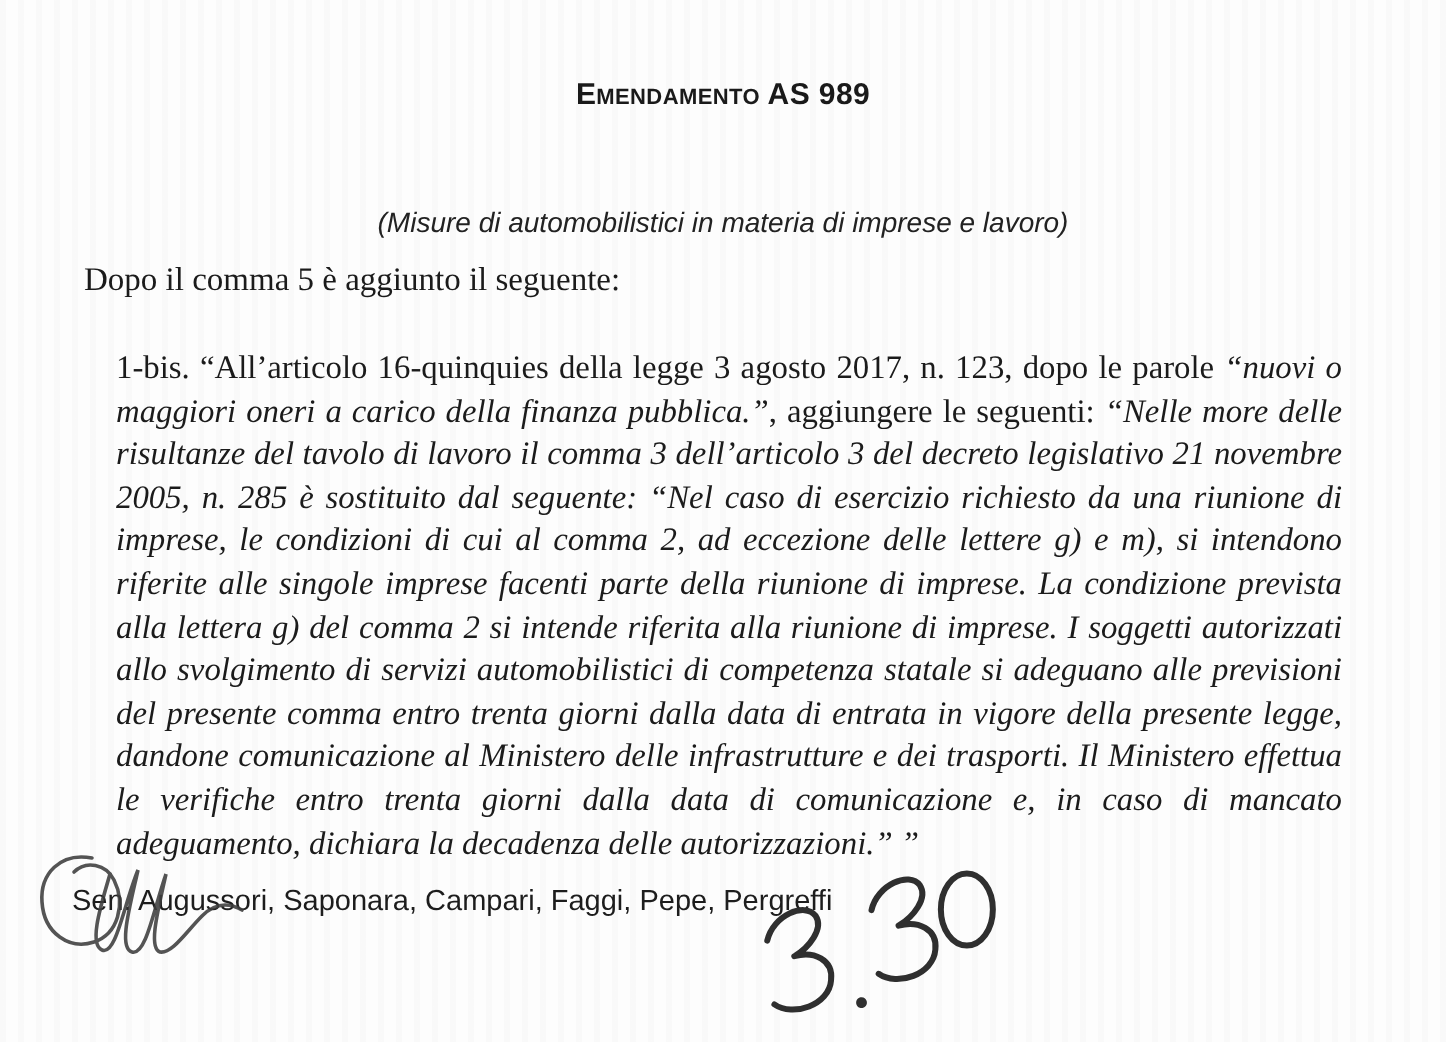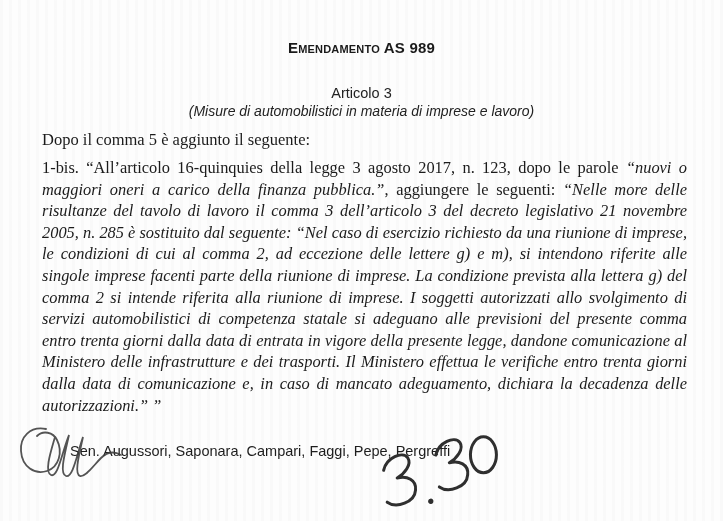--- a/index.html
+++ b/index.html
@@ -45,53 +45,51 @@
     font-size: 14px;
     color: #222222;
   }
   .intro {
     position: absolute; top: 130px; left: 42px; right: 40px;
     font-size: 16.5px;
     color: #1b1b1b;
   }
   .paragraph {
     position: absolute; top: 157px; left: 42px; right: 36px;
-    margin: 0;
+    margin: 16px;
     text-align: justify;
     font-size: 16.4px;
     line-height: 21.6px;
     color: #1b1b1b;
   }
   .italic { font-style: italic; }
   .signatories {
     position: absolute; top: 443px; left: 36px;
     font-family: "Liberation Sans", sans-serif;
     font-size: 14.5px;
     color: #1d1d1d;
-    margin-left: 34px;
   }
   .scribble {
     position: absolute; left: 16px; top: 422px;
     pointer-events: none;
   }
   .handnum {
     position: absolute; left: 378px; top: 440px;
     transform: rotate(-10deg);
     transform-origin: 20% 60%;
     pointer-events: none;
   }
 </style>
 </head>
 <body>
 
 <div class="sheet">
 
   <div class="doc-title">Emendamento AS 989</div>
 
-  <div class="article-heading">Articolo 3</div>
 
   <div class="article-subtitle">(Misure di automobilistici in materia di imprese e lavoro)</div>
 
   <div class="intro">Dopo il comma 5 è aggiunto il seguente:</div>
 
   <p class="paragraph"><span class="seg">1-bis. “All’articolo 16-quinquies della legge 3 agosto 2017, n. 123, dopo le parole </span><span class="seg italic">“nuovi o maggiori oneri a carico della finanza pubblica.”</span><span class="seg">, aggiungere le seguenti: </span><span class="seg italic">“Nelle more delle risultanze del tavolo di lavoro il comma 3 dell’articolo 3 del decreto legislativo 21 novembre 2005, n. 285 è sostituito dal seguente: “Nel caso di esercizio richiesto da una riunione di imprese, le condizioni di cui al comma 2, ad eccezione delle lettere g) e m), si intendono riferite alle singole imprese facenti parte della riunione di imprese. La condizione prevista alla lettera g) del comma 2 si intende riferita alla riunione di imprese. I soggetti autorizzati allo svolgimento di servizi automobilistici di competenza statale si adeguano alle previsioni del presente comma entro trenta giorni dalla data di entrata in vigore della presente legge, dandone comunicazione al Ministero delle infrastrutture e dei trasporti. Il Ministero effettua le verifiche entro trenta giorni dalla data di comunicazione e, in caso di mancato adeguamento, dichiara la decadenza delle autorizzazioni.” ”</span></p>
 
   <div class="signatories">Sen. Augussori, Saponara, Campari, Faggi, Pepe, Pergreffi</div>
 
   <svg class="scribble" width="112" height="64" viewBox="0 0 112 64">

